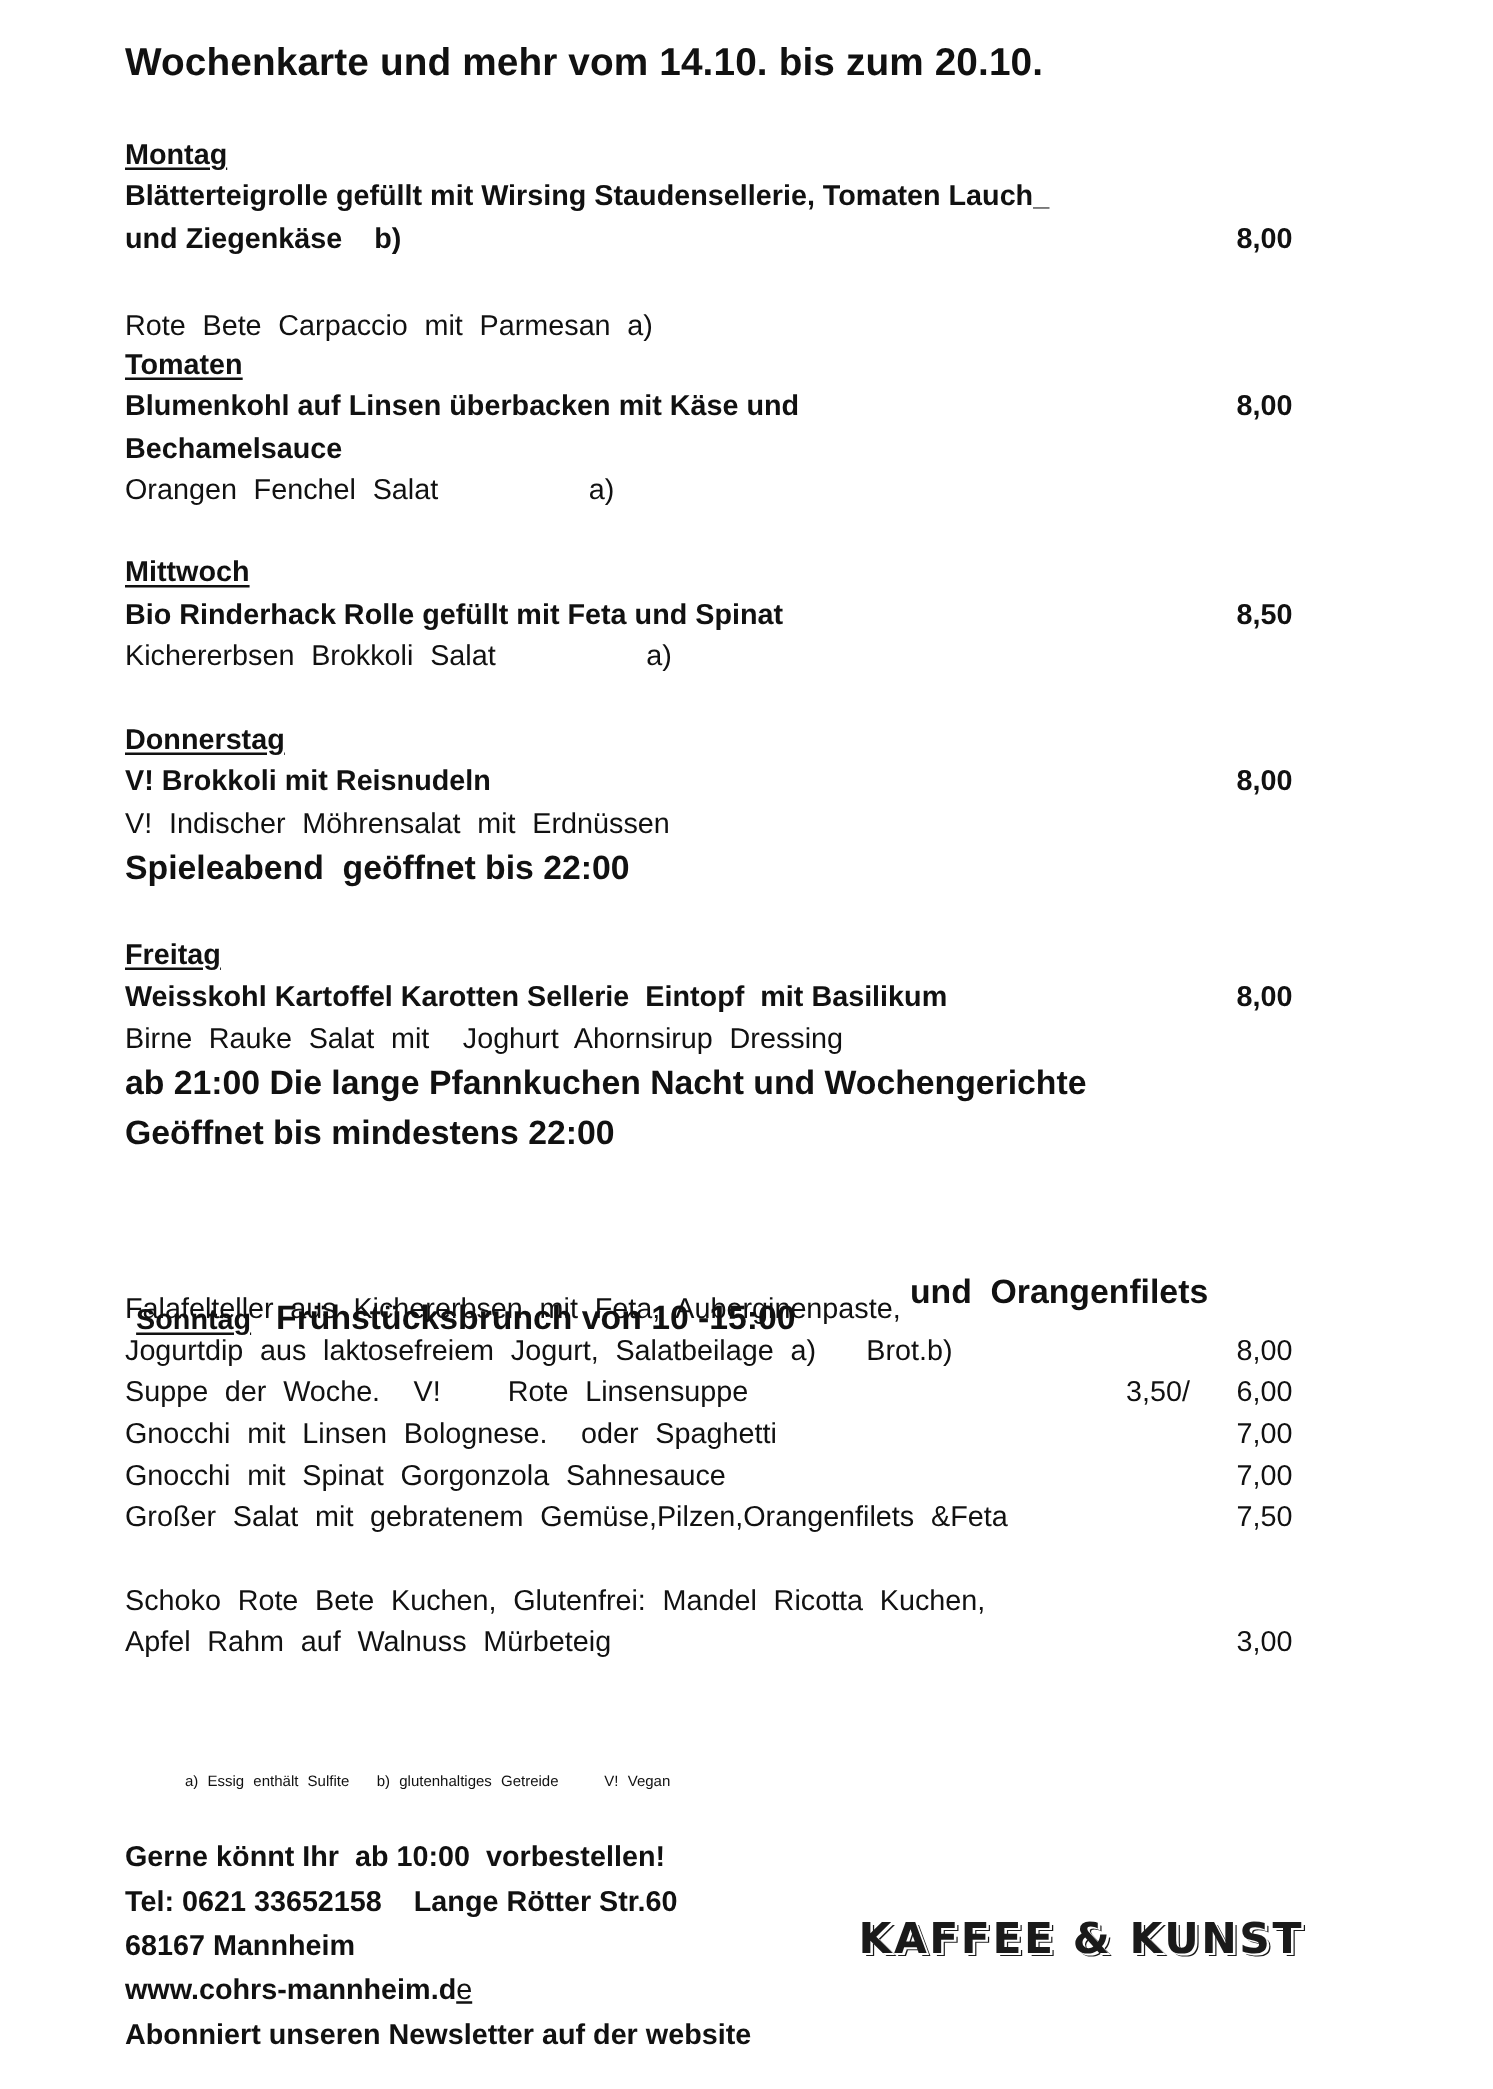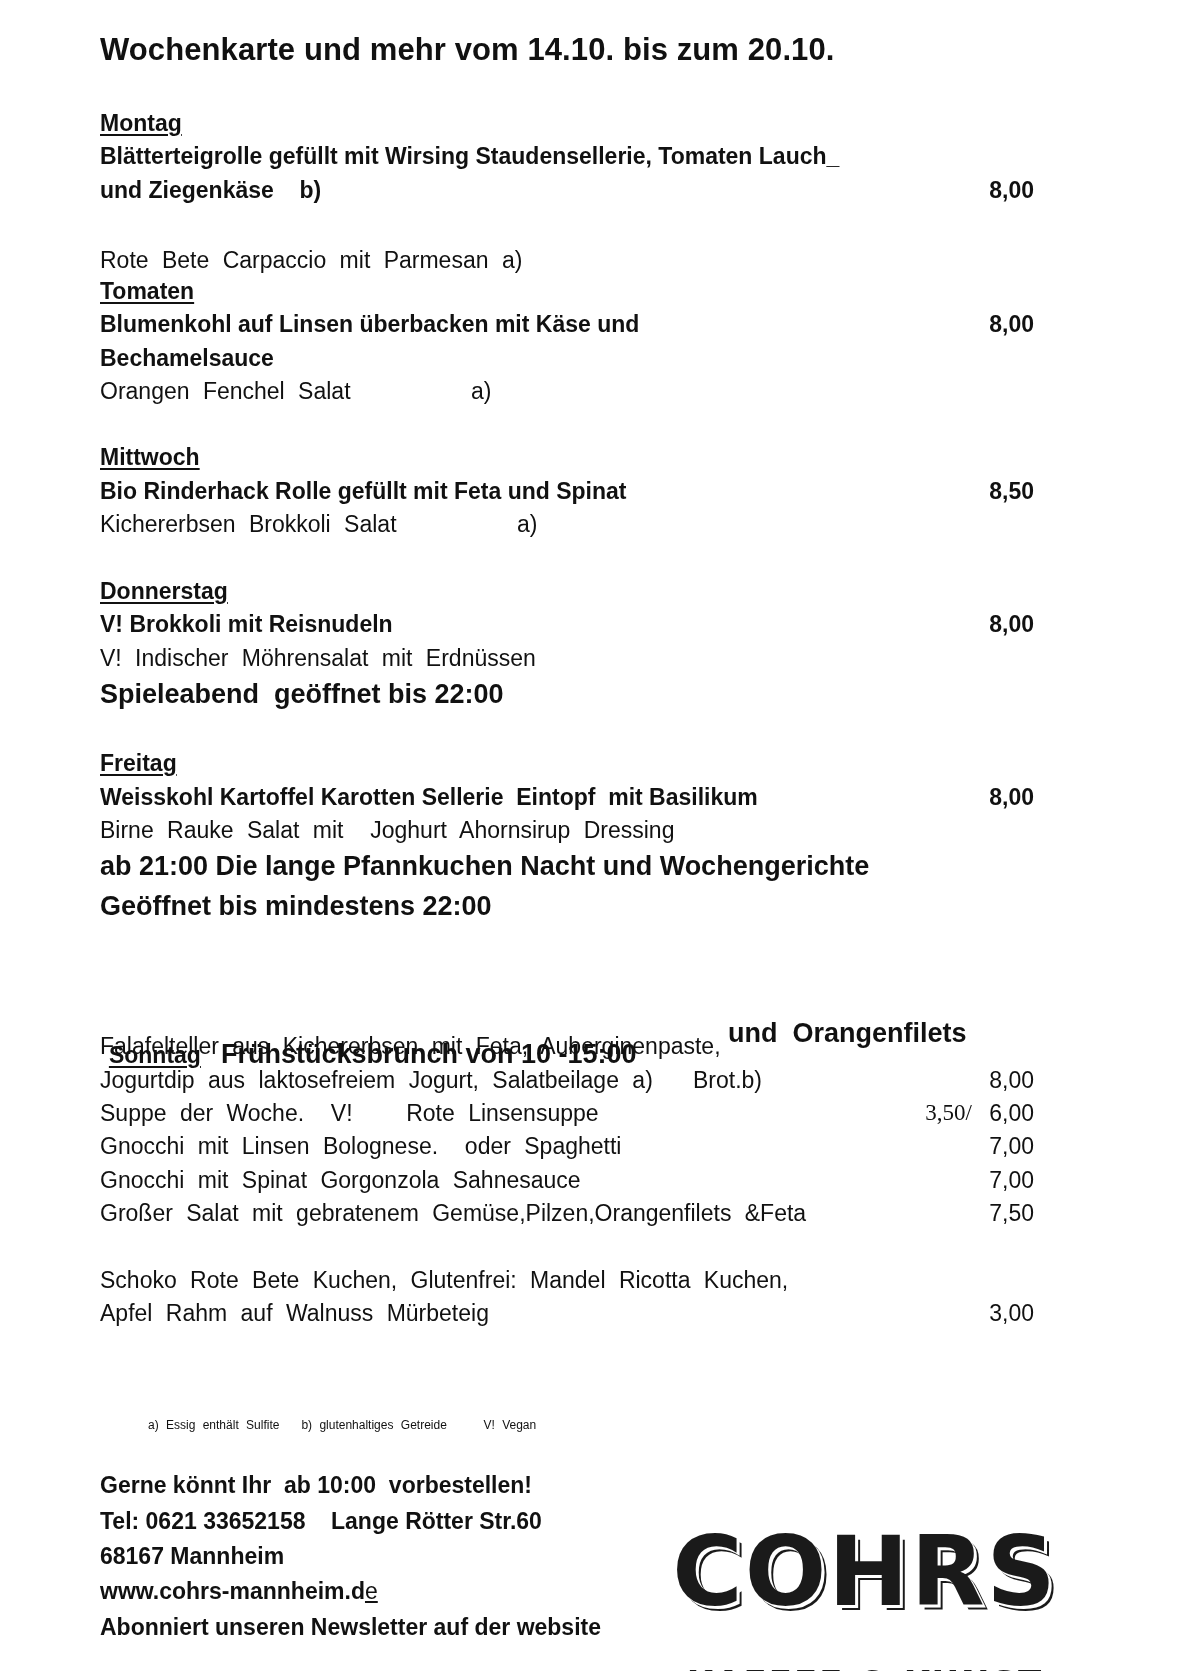--- a/index.html
+++ b/index.html
@@ -72,21 +72,21 @@
 <div class="abs sun-row">
   <span class="sun-day">Sonntag</span><span class="sun-txt">Frühstücksbrunch von 10 -15:00</span>
   <span class="sun-txt2">und  Orangenfilets</span>
 </div>
 
 <div class="abs dish-n" style="top:1033px;">Falafelteller aus Kichererbsen mit Feta, Auberginenpaste,</div>
 <div class="abs dish-n" style="top:1067px;">Jogurtdip aus laktosefreiem Jogurt, Salatbeilage a)   Brot.b)</div>
 <div class="abs price-n" style="top:1067px;">8,00</div>
 
 <div class="abs dish-n" style="top:1100px;">Suppe der Woche.  V!    Rote Linsensuppe</div>
-<div class="abs price-n" style="top:1100px; right:222px;font-family:Liberation Serif, serif;">3,50/</div>
+<div class="abs price-n" style="top:1100px; right:242px;">3,50/</div>
 <div class="abs price-n" style="top:1100px;">6,00</div>
 
 <div class="abs dish-n" style="top:1133px;">Gnocchi mit Linsen Bolognese.  oder Spaghetti</div>
 <div class="abs price-n" style="top:1133px;">7,00</div>
 
 <div class="abs dish-n" style="top:1167px;">Gnocchi mit Spinat Gorgonzola Sahnesauce</div>
 <div class="abs price-n" style="top:1167px;">7,00</div>
 
 <div class="abs dish-n" style="top:1200px;">Großer Salat mit gebratenem Gemüse,Pilzen,Orangenfilets &amp;Feta</div>
 <div class="abs price-n" style="top:1200px;">7,50</div>
@@ -97,15 +97,14 @@
 
 <div class="abs legend">a) Essig enthält Sulfite   b) glutenhaltiges Getreide     V! Vegan</div>
 
 <div class="abs contact" style="top:1472px;">Gerne könnt Ihr  ab 10:00  vorbestellen!</div>
 <div class="abs contact" style="top:1508px;">Tel: 0621 33652158    Lange Rötter Str.60</div>
 <div class="abs contact" style="top:1543px;">68167 Mannheim</div>
 <div class="abs contact" style="top:1578px;"><span>www.cohrs-mannheim.d</span><span class="url-e">e</span></div>
 <div class="abs contact" style="top:1614px;">Abonniert unseren Newsletter auf der website</div>
 
 <div class="abs logo">
-  <div class="logo-main">COHRS</div>
   <div class="logo-sub">KAFFEE &amp; KUNST</div>
 </div>
 
 </body></html>

